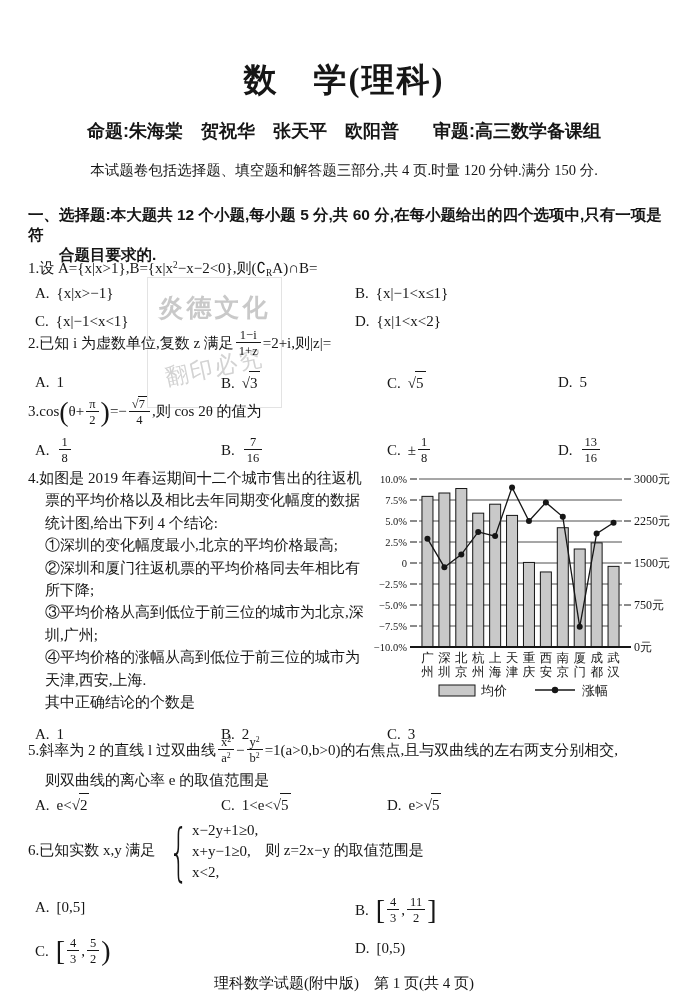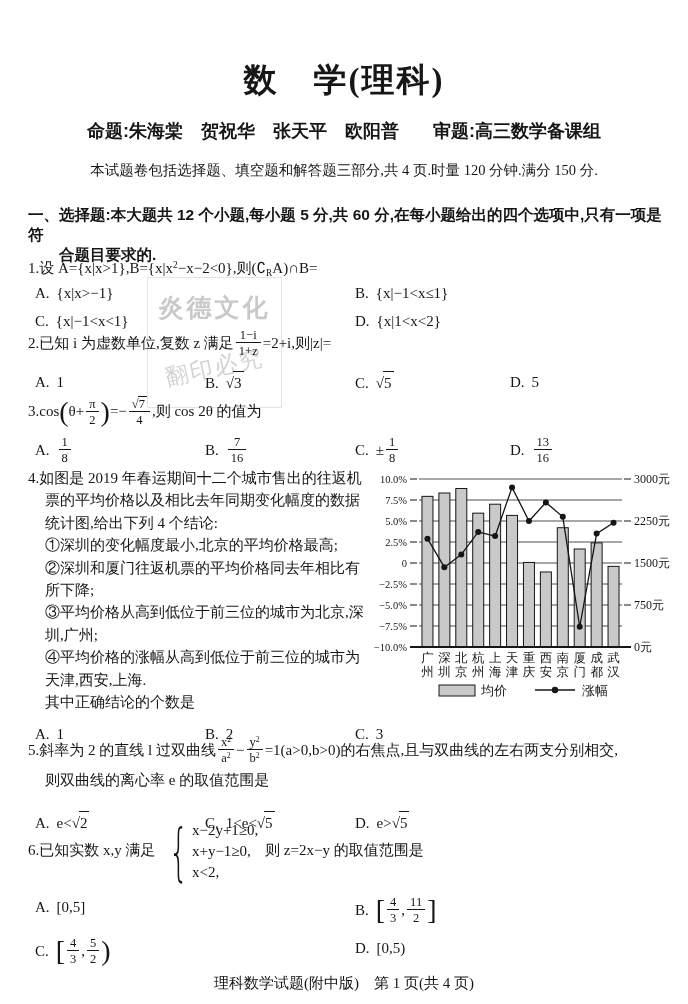--- a/index.html
+++ b/index.html
@@ -20,36 +20,36 @@
     text-align:center;z-index:0;pointer-events:none;}
   .wm1{margin-top:13px;font-size:25px;letter-spacing:3px;font-weight:bold;color:#c9c9c9;}
   .wm2{margin-top:28px;font-size:23px;letter-spacing:2px;color:#d3d3d3;transform:rotate(-12deg);}
   
   .section-head{top:205px;left:28px;right:14px;font-size:15.5px;font-weight:bold;line-height:20px;z-index:1;
     font-family:"Liberation Sans","DejaVu Sans",sans-serif;}
   .section-head .cont{padding-left:31px;display:block;}
   .q{left:28px;right:12px;font-size:15px;line-height:22px;z-index:1;}
   .stem{margin:0;}
   .opts{display:grid;padding-left:7px;}
-  .opts.four{grid-template-columns:170px 150px 155px auto;}
+  .opts.four{grid-template-columns:170px 150px 155px auto;gap:16px;}
   .opts.two{grid-template-columns:320px auto;}
   .opt{padding:2px 0;white-space:nowrap;}
   .opt-label{margin-right:7px;}
   #q1{top:257px;} #q1 .opts .opt{padding:3px 0;}
   #q2{top:329px;} #q2 .stem{margin-bottom:9px;}
   #q3{top:397px;} #q3 .stem{margin-bottom:5px;}
   #q4{top:467px;}
   .q4-flex{display:flex;align-items:flex-start;}
   .q4-text{width:354px;line-height:22.4px;}
   .q4-text p{margin:0;padding-left:17px;}
   .q4-text p.hang{text-indent:-17px;}
   .q4-chart{width:302px;margin-left:2px;}
   #q4 .opts{margin-top:2px;}
   #q5{top:736px;} #q5 .stem{margin-bottom:2px;} 
-  .stem-cont{padding-left:17px;margin:0 0 18px 0;}
+  .stem-cont{padding-left:17px;margin:0 0 0 0;}
   #q6{top:820px;} #q6 .stem{margin-bottom:8px;}
   #q6 .opt{padding:5px 0;}
   .page-footer{top:974px;left:0;right:0;text-align:center;font-size:15px;}
   
   sup{font-size:0.62em;vertical-align:0.55em;line-height:0;}
   sub{font-size:0.62em;vertical-align:-0.3em;line-height:0;}
   .frac{display:inline-flex;flex-direction:column;vertical-align:middle;text-align:center;
     font-size:12.5px;line-height:1.15;margin:0 2px;position:relative;top:-1px;}
   .fnum{display:block;padding:0 3px 0px;}
   .fden{display:block;border-top:1px solid #161616;padding:1px 3px 0;}

